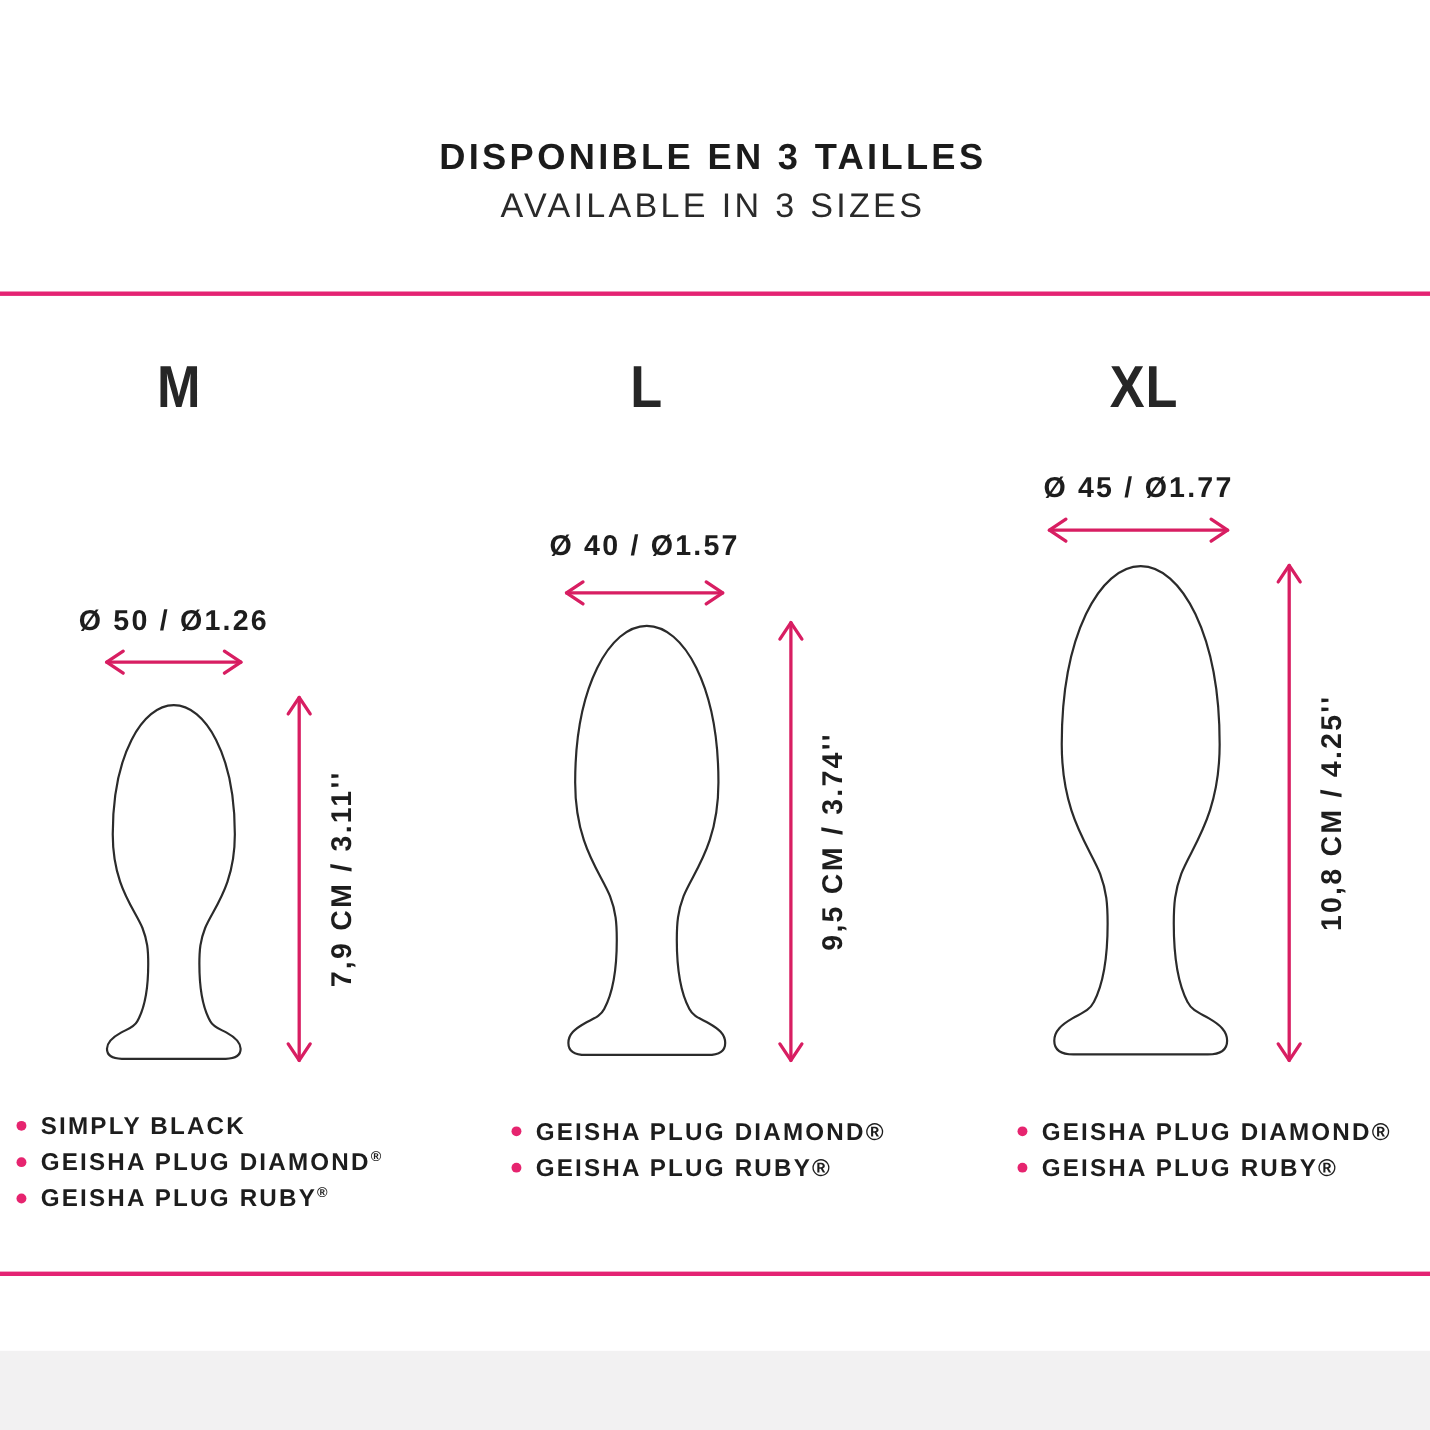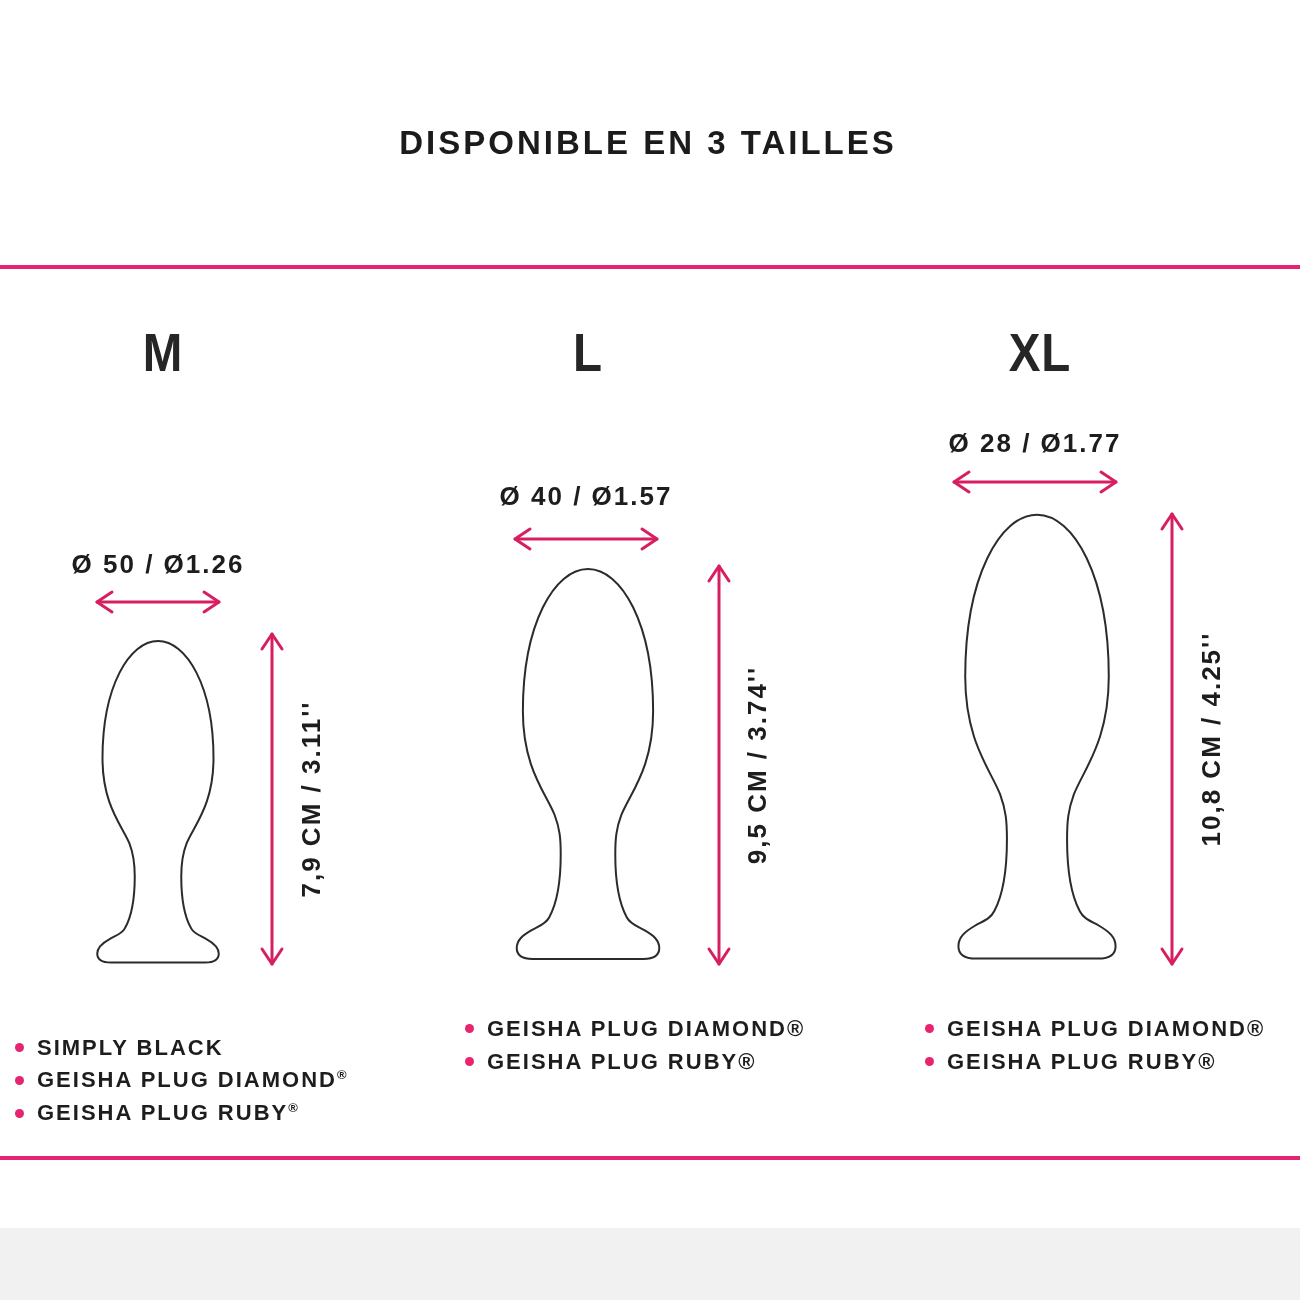--- a/index.html
+++ b/index.html
@@ -47,20 +47,21 @@
   }
   .pname sup{font-size:13px;}
   .footer-band{top:1228px;left:0;width:1300px;height:72px;background:#f2f1f2;}
 </style>
 </head>
 <body>
 
 <div id="canvas">
 
   <div class="abs center title">DISPONIBLE EN 3 TAILLES</div>
+  <div class="abs center subtitle">AVAILABLE IN 3 SIZES</div>
   <div class="abs rule top"></div>
 
   <div class="abs size-letter" style="top:352px;left:163px;">M</div>
   <div class="abs size-letter" style="top:352px;left:588px;">L</div>
   <div class="abs size-letter" style="top:352px;left:1040px;">XL</div>
 
   <div class="abs center dim-label" style="top:564px;left:158px;">Ø 50 / Ø1.26</div>
   <svg class="abs" style="top:588px;left:93px;" width="130" height="28">
     <g stroke="#d81e62" stroke-width="3" fill="none" stroke-linecap="round" stroke-linejoin="round">
       <line x1="4" y1="14" x2="126" y2="14"></line>
@@ -93,41 +94,41 @@
   </svg>
   <svg class="abs" style="top:562px;left:705px;" width="28" height="406">
     <g stroke="#d81e62" stroke-width="3" fill="none" stroke-linecap="round" stroke-linejoin="round">
       <line x1="14" y1="4" x2="14" y2="402"></line>
       <polyline points="4,19 14,4 24,19"></polyline>
       <polyline points="4,387 14,402 24,387"></polyline>
     </g>
   </svg>
   <div class="abs vdim-label" style="top:765px;left:757px;">9,5 CM / 3.74''</div>
 
-  <div class="abs center dim-label" style="top:443px;left:1035px;">Ø 28 / Ø1.77</div>
+  <div class="abs center dim-label" style="top:443px;left:1035px;">Ø 45 / Ø1.77</div>
   <svg class="abs" style="top:468px;left:950px;" width="170" height="28">
     <g stroke="#d81e62" stroke-width="3" fill="none" stroke-linecap="round" stroke-linejoin="round">
       <line x1="4" y1="14" x2="166" y2="14"></line>
       <polyline points="19,4 4,14 19,24"></polyline>
       <polyline points="151,4 166,14 151,24"></polyline>
     </g>
   </svg>
   <svg class="abs" style="top:509px;left:940px;" width="194" height="453" viewBox="0 0 200 400" preserveAspectRatio="none">
     <path d="M 100,5 C 138,5 174,60 174,148 C 174,205 148,230 138,252 C 132,266 131,276 131,292 C 131,322 136,342 144,355 C 148,362 156,364 164,368 C 174,373 181,378 181,386 C 181,394 174,397 163,397 L 37,397 C 26,397 19,394 19,386 C 19,378 26,373 36,368 C 44,364 52,362 56,355 C 64,342 69,322 69,292 C 69,276 68,266 62,252 C 52,230 26,205 26,148 C 26,60 62,5 100,5 Z" fill="#ffffff" stroke="#2b2b2b" stroke-width="2" vector-effect="non-scaling-stroke"></path>
   </svg>
   <svg class="abs" style="top:510px;left:1158px;" width="28" height="458">
     <g stroke="#d81e62" stroke-width="3" fill="none" stroke-linecap="round" stroke-linejoin="round">
       <line x1="14" y1="4" x2="14" y2="454"></line>
       <polyline points="4,19 14,4 24,19"></polyline>
       <polyline points="4,439 14,454 24,439"></polyline>
     </g>
   </svg>
   <div class="abs vdim-label" style="top:739px;left:1211px;">10,8 CM / 4.25''</div>
 
-  <div class="abs plist" style="top:1031px;left:15px;">
+  <div class="abs plist" style="top:1007px;left:15px;">
     <div class="prow">
       <span class="bullet"></span>
       <span class="pname">SIMPLY BLACK</span>
     </div>
     <div class="prow">
       <span class="bullet"></span>
       <span class="pname"><span>GEISHA PLUG DIAMOND</span><sup>®</sup></span>
     </div>
     <div class="prow">
       <span class="bullet"></span>

